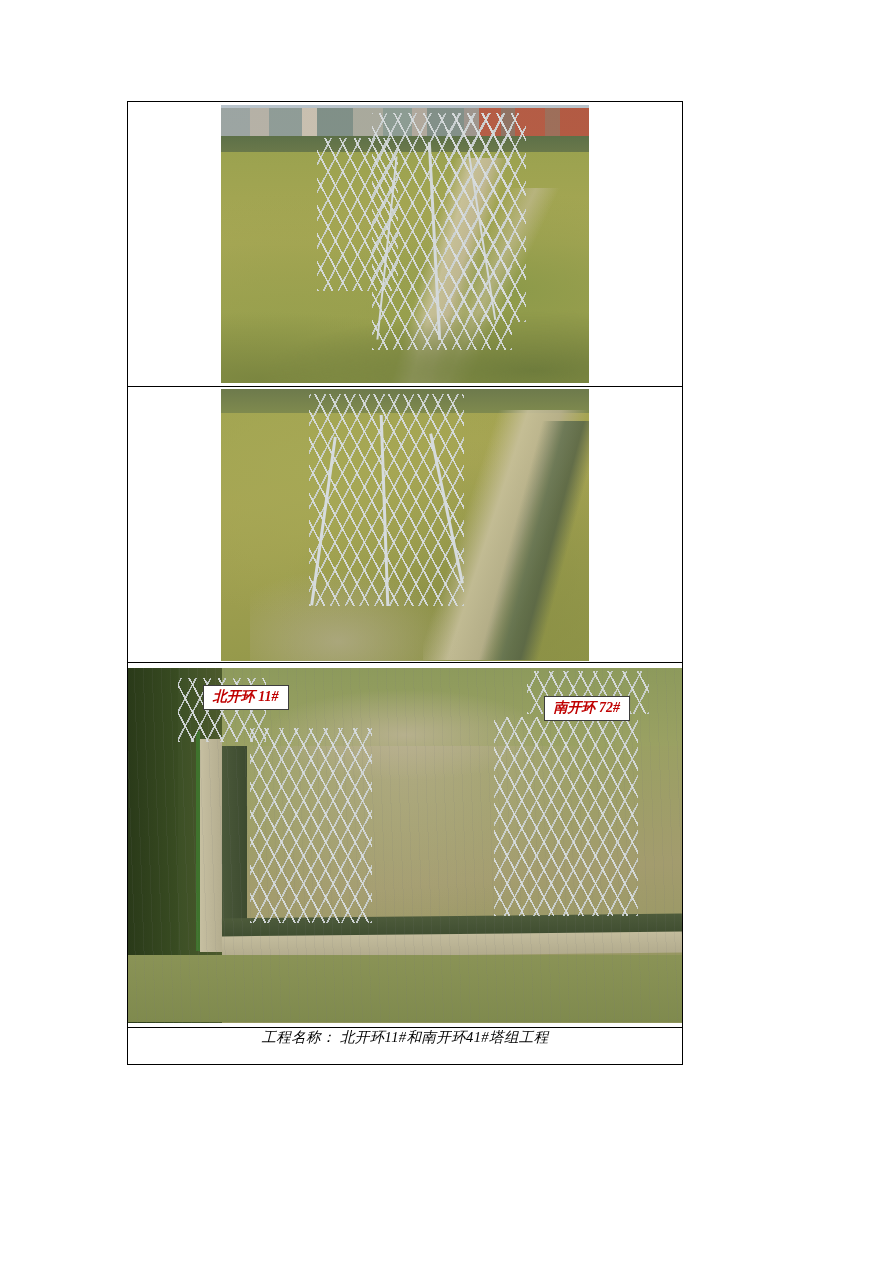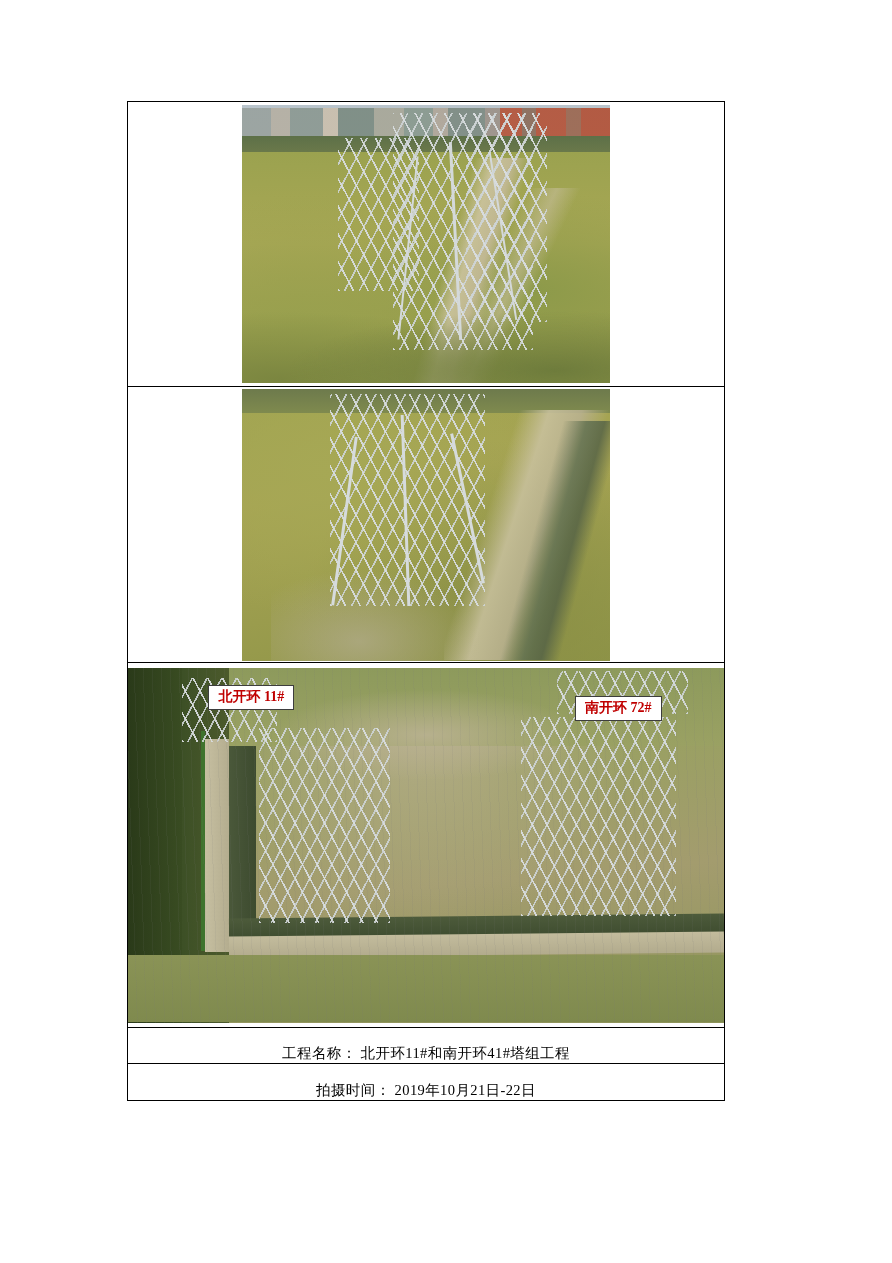--- a/index.html
+++ b/index.html
@@ -19,24 +19,25 @@
     position: absolute;
     left: 0; top: 0;
     width: 892px;
     height: 1263px;
     background: #fff;
   }
   .doc-table {
     position: absolute;
     left: 127px;
     top: 101px;
-    width: 598px;
+    width: 556px;
     border: 1px solid #000;
     border-collapse: collapse;
     box-sizing: border-box;
+    font-style: italic;
   }
   .row {
     display: block;
     width: 100%;
     box-sizing: border-box;
     border-bottom: 1px solid #000;
   }
   .row:last-child { border-bottom: none; }
 
   .photo-cell {
@@ -57,21 +58,21 @@
     position: relative;
     overflow: hidden;
   }
   .photo-1 { width: 368px; height: 278px; }
   .photo-2 { width: 368px; height: 272px; }
   .photo-3 { width: 614px; height: 355px; }
 
   .text-row {
     height: 36px;
     display: flex;
-    align-items: flex-end;
+    align-items: flex-start;
     justify-content: center;
     font-size: 14.5px;
     letter-spacing: 0.4px;
     box-sizing: border-box;
   }
   .text-row span { white-space: pre; }
 
   
   .sky1 {
     position: absolute; left: 0; top: 0; width: 100%; height: 16%;
@@ -329,18 +330,15 @@
           <div class="label-box label-right">南开环 72#</div>
         </div>
       </div>
     </div>
 
     <div class="row text-row">
       <span>工程名称： 北开环11#和南开环41#塔组工程</span>
     </div>
 
 
-    <div class="row text-row">
-      <span>拍摄时间： 2019年10月21日-22日</span>
-    </div>
 
   </div>
 </div>
 
 </body></html>

